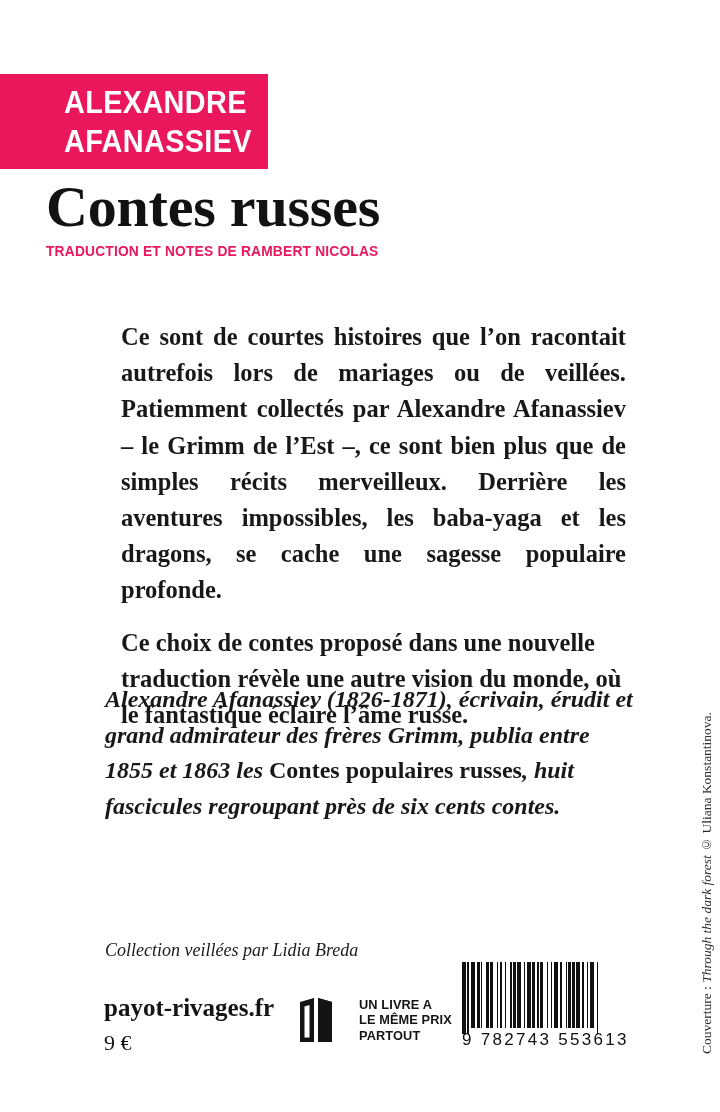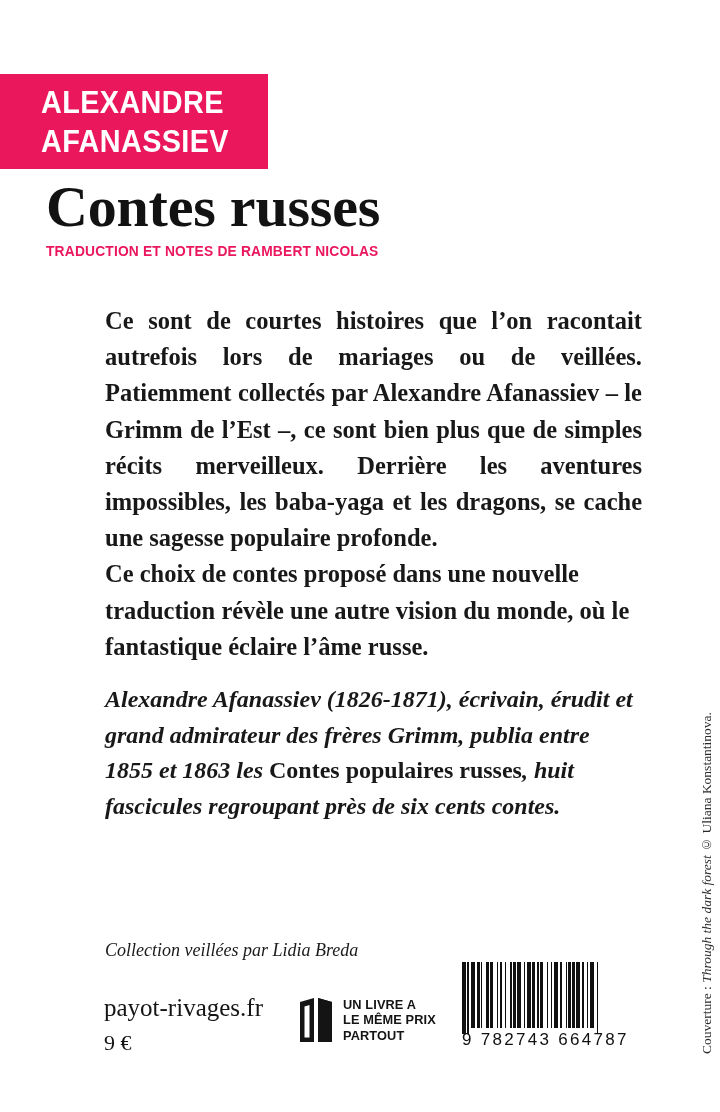--- a/index.html
+++ b/index.html
@@ -24,21 +24,21 @@
 
   
   .author-band {
     position: absolute;
     left: 0;
     top: 74px;
     width: 268px;
     height: 95px;
     background: #ea175d;
     box-sizing: border-box;
-    padding: 9px 0 0 41px;
+    padding: 9px 0 0 64px;
   }
   .author-line {
     font-family: "Liberation Sans", "DejaVu Sans", sans-serif;
     font-weight: bold;
     font-size: 31px;
     line-height: 39px;
     letter-spacing: 0.4px;
     color: #ffffff;
     transform: scaleX(0.93);
     transform-origin: left center;
@@ -80,21 +80,21 @@
     left: 105px;
     top: 303px;
     width: 537px;
     font-size: 24.5px;
     line-height: 36.2px;
     text-align: justify;
     font-weight: bold;
     color: #181818;
   }
   .blurb p {
-    margin: 0;
+    margin: 16px;
   }
   .blurb p:last-child {
     text-align: left;
   }
 
   
   .bio {
     position: absolute;
     left: 105px;
     top: 682px;
@@ -118,21 +118,21 @@
     font-size: 18px;
     font-style: italic;
     color: #1a1a1a;
     white-space: nowrap;
   }
   .site {
     position: absolute;
     left: 104px;
     top: 994px;
     font-size: 25px;
-    font-weight: normal;
+    font-weight: bold;
     color: #141414;
     white-space: nowrap;
   }
   .price {
     position: absolute;
     left: 104px;
     top: 1030px;
     font-size: 22px;
     color: #141414;
     white-space: nowrap;
@@ -140,21 +140,21 @@
 
   
   .samepricelogo {
     position: absolute;
     left: 298px;
     top: 995px;
     width: 160px;
     height: 50px;
     display: flex;
     align-items: center;
-    gap: 8px;
+    gap: 24px;
   }
   .samepricelogo .mark {
     width: 37px;
     height: 48px;
     flex: 0 0 auto;
   }
   .samepricelogo .mark svg { display: block; }
   .samepricelogo .lines {
     font-family: "Liberation Sans", "DejaVu Sans", sans-serif;
     font-weight: bold;
@@ -315,18 +315,18 @@
         <span style="width: 1.35px; display: inline-block; flex: 0 0 auto; height: 72px;"></span>
         <span class="bar" style="width: 2.7px; display: inline-block; flex: 0 0 auto;"></span>
         <span style="width: 2.7px; display: inline-block; flex: 0 0 auto; height: 72px;"></span>
         <span class="bar" style="width: 1.35px; display: inline-block; flex: 0 0 auto;"></span>
         <span style="width: 1.35px; display: inline-block; flex: 0 0 auto; height: 72px;"></span>
         <span class="bar" style="width: 4.05px; display: inline-block; flex: 0 0 auto;"></span>
         <span style="width: 2.7px; display: inline-block; flex: 0 0 auto; height: 72px;"></span>
         <span class="bar guard" style="width: 1.35px; display: inline-block; flex: 0 0 auto;"></span>
         <span style="width: 4.05px; display: inline-block; flex: 0 0 auto; height: 72px;"></span>
       </div>
-    <div class="digits">9 782743 664787</div>
+    <div class="digits">9 782743 553613</div>
   </div>
 
   <div class="cover-credit"><span>Couverture : </span><span class="ital">Through the dark forest</span><span> © Uliana Konstantinova.</span></div>
 
 </div>
 
 </body></html>

